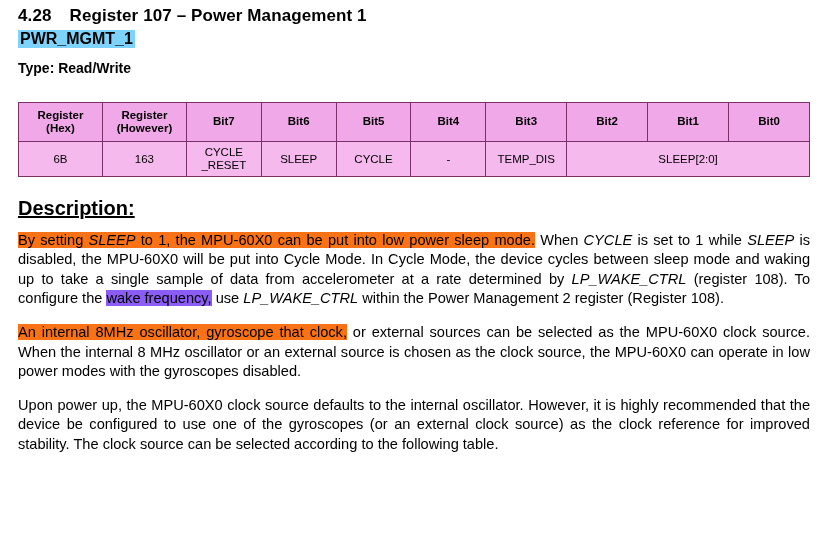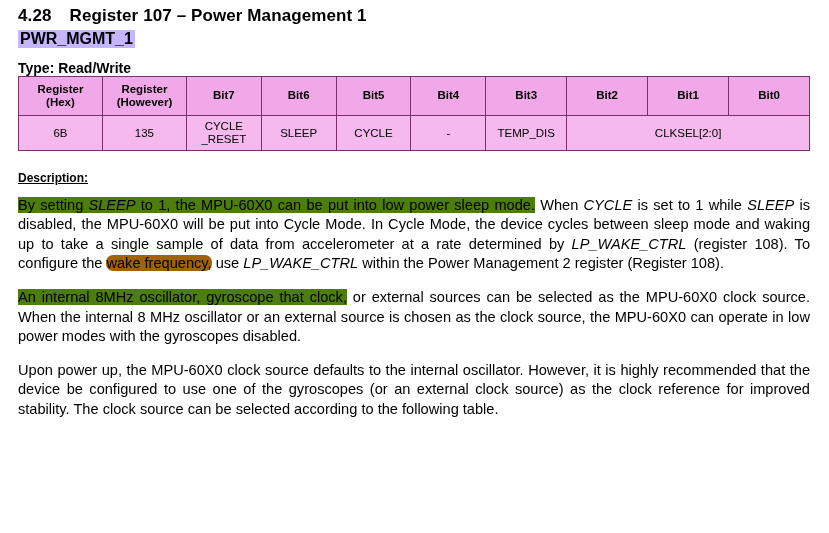--- a/index.html
+++ b/index.html
@@ -29,31 +29,31 @@
     white-space: nowrap;
   }
   .heading .num {
     margin-right: 18px;
   }
   .reg-name {
     display: inline-block;
     margin-top: 4px;
     font-size: 16px;
     font-weight: bold;
-    background: #c4b5fd;
+    background: #7dd3fc;
     padding: 0 2px;
   }
   .type-line {
     margin-top: 12px;
     font-size: 14px;
     font-weight: bold;
   }
   
   table.reg {
-    margin-top: 0;
+    margin-top: 26px;
     border-collapse: collapse;
     width: 792px;
     table-layout: fixed;
   }
   table.reg th, table.reg td {
     border: 1px solid #7b2f6b;
     text-align: center;
     vertical-align: middle;
     font-size: 11.5px;
     padding: 2px 1px;
@@ -69,35 +69,35 @@
     height: 30px;
     line-height: 1.1;
   }
   .two-line {
     display: block;
     line-height: 1.12;
   }
   
   .desc-title {
     margin-top: 20px;
-    font-size: 12px;
+    font-size: 20px;
     font-weight: bold;
     text-decoration: underline;
   }
   .para {
     margin-top: 11px;
     font-size: 14.6px;
     line-height: 1.33;
     text-align: justify;
     text-justify: inter-word;
     width: 792px;
   }
   .para.first { margin-top: 14px; }
-  .hl-pink { background: #4d7c0f; }
-  .hl-green { background: #a16207; border-radius: 7px; }
+  .hl-pink { background: #f97316; }
+  .hl-green { background: #8b5cf6; }
   em { font-style: italic; }
 </style>
 </head>
 <body>
 
 <div class="page">
 
   <div class="heading">
     <span class="num">4.28</span><span>Register 107 – Power Management 1</span>
   </div>
@@ -137,30 +137,30 @@
         <th>Bit4</th>
         <th>Bit3</th>
         <th>Bit2</th>
         <th>Bit1</th>
         <th>Bit0</th>
       </tr>
     </thead>
     <tbody>
       <tr>
         <td>6B</td>
-        <td>135</td>
+        <td>163</td>
         <td>
           <span class="two-line">CYCLE</span>
           <span class="two-line">_RESET</span>
         </td>
         <td>SLEEP</td>
         <td>CYCLE</td>
         <td>-</td>
         <td>TEMP_DIS</td>
-        <td colspan="3">CLKSEL[2:0]</td>
+        <td colspan="3">SLEEP[2:0]</td>
       </tr>
     </tbody>
   </table>
 
   <div class="desc-title">Description:</div>
 
 
   <p class="para"><span class="hl-pink"><span>By setting </span><em>SLEEP</em><span> to 1, the MPU-60X0 can be put into low power sleep mode.</span></span><span> When </span><em>CYCLE</em><span> is set to 1 while </span><em>SLEEP</em><span> is disabled, the MPU-60X0 will be put into Cycle Mode. In Cycle Mode, the device cycles between sleep mode and waking up to take a single sample of data from accelerometer at a rate determined by </span><em>LP_WAKE_CTRL</em><span> (register 108). To configure the </span><span class="hl-green">wake frequency,</span><span> use </span><em>LP_WAKE_CTRL</em><span> within the Power Management 2 register (Register 108).</span></p>
 
   <p class="para"><span class="hl-pink">An internal 8MHz oscillator, gyroscope that clock,</span><span> or external sources can be selected as the MPU-60X0 clock source. When the internal 8 MHz oscillator or an external source is chosen as the clock source, the MPU-60X0 can operate in low power modes with the gyroscopes disabled.</span></p>

